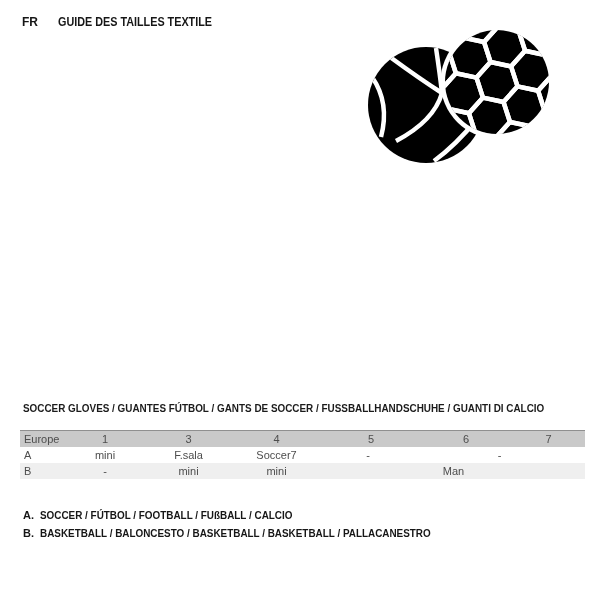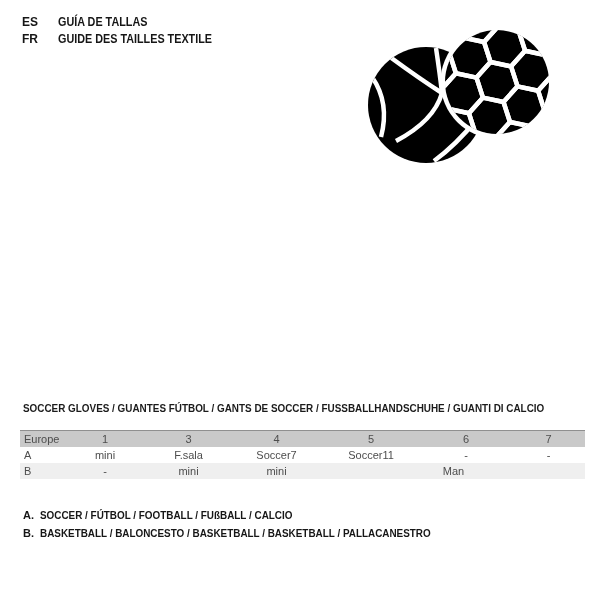--- a/index.html
+++ b/index.html
@@ -49,24 +49,20 @@
     position:absolute; left:23px; top:506px;
     font-size:11px; font-weight:bold; color:#161616;
   }
   .footnote { display:flex; height:18px; align-items:center; }
   .fn-prefix { width:17px; flex:0 0 17px; }
 </style>
 </head>
 <body>
 
 <div class="lang-block">
-  <div class="lang-row">
-    <span class="lang-code">ES</span>
-    <span class="cond">GUÍA DE TALLAS</span>
-  </div>
   <div class="lang-row">
     <span class="lang-code">FR</span>
     <span class="cond">GUIDE DES TAILLES TEXTILE</span>
   </div>
 </div>
 
 <svg class="balls" viewBox="0 0 202 158" xmlns="http://www.w3.org/2000/svg">
   <defs>
     <clipPath id="bbClip">
         <circle cx="68" cy="92" r="58"></circle>
@@ -128,21 +124,20 @@
     <span class="t-cell c3">4</span>
     <span class="t-cell c4">5</span>
     <span class="t-cell c5">6</span>
     <span class="t-cell c6">7</span>
   </div>
   <div class="t-row">
     <span class="t-label">A</span>
     <span class="t-cell c1">mini</span>
     <span class="t-cell c2">F.sala</span>
     <span class="t-cell c3">Soccer7</span>
-    <span class="t-cell c4">Soccer11</span>
     <span class="t-cell c5">-</span>
     <span class="t-cell c6">-</span>
   </div>
   <div class="t-row alt">
     <span class="t-label">B</span>
     <span class="t-cell c1">-</span>
     <span class="t-cell c2">mini</span>
     <span class="t-cell c3">mini</span>
     <span class="t-cell c6">Man</span>
   </div>

